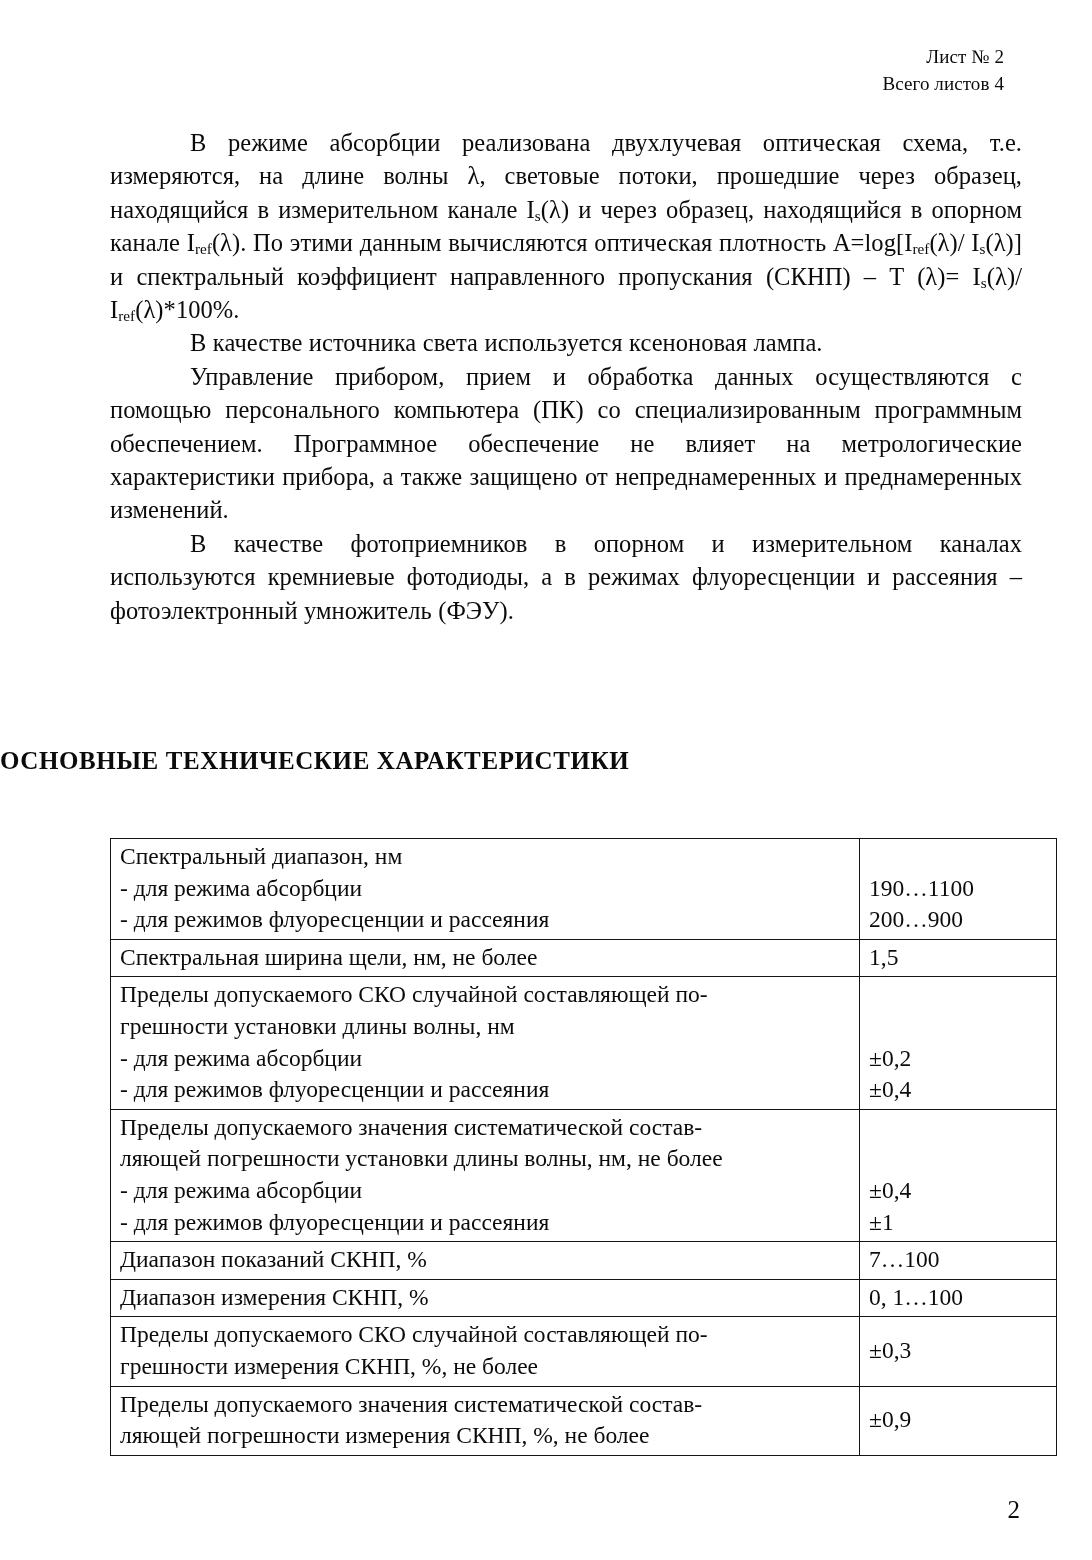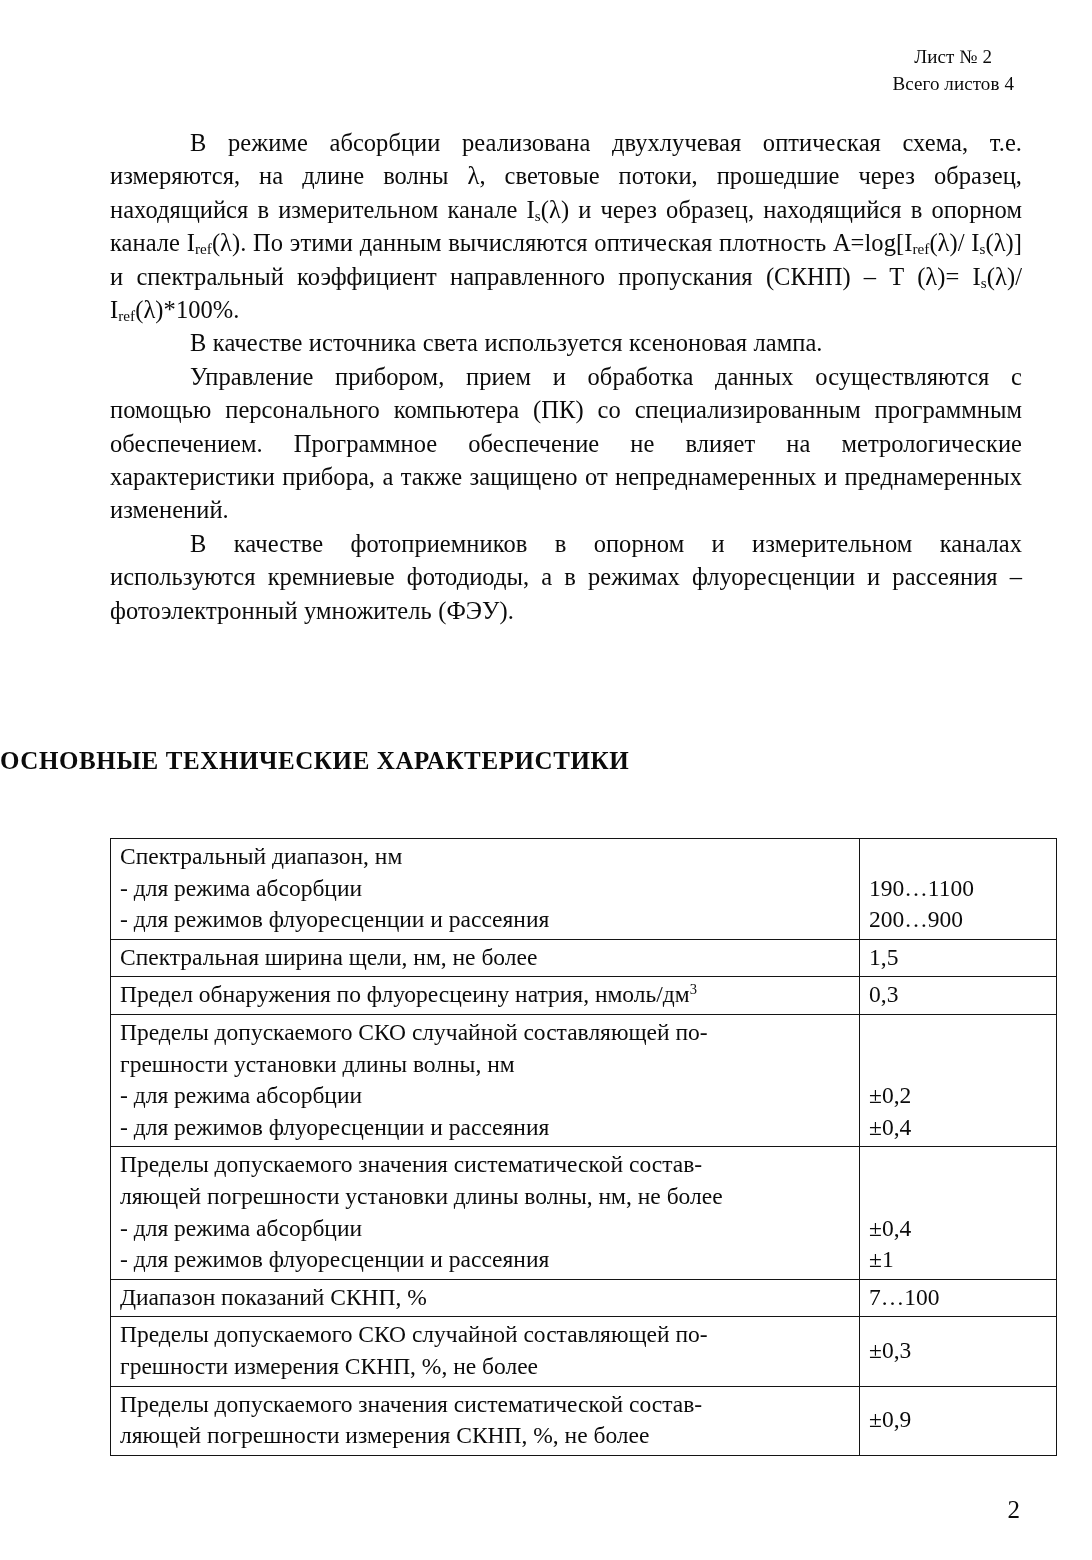--- a/index.html
+++ b/index.html
@@ -19,23 +19,23 @@
   .page {
     position: absolute;
     left: 0; top: 0;
     width: 1092px;
     height: 1560px;
   }
 
   
   .doc-header {
     position: absolute;
-    right: 78px;
+    right: 88px;
     top: 44px;
-    text-align: center;
+    text-align: right;
     font-size: 19px;
     line-height: 1.42;
     letter-spacing: 0.1px;
   }
   .doc-header div { white-space: nowrap; }
 
   
   .content {
     position: absolute;
     left: 110px;
@@ -148,28 +148,20 @@
         <tr>
           <td class="col-name">
             <span class="sub-line">Спектральная ширина щели, нм, не более</span>
           </td>
           <td class="col-val">
             <span class="vline">1,5</span>
           </td>
         </tr>
         <tr>
           <td class="col-name">
-            <span class="sub-line">Предел обнаружения по флуоресцеину натрия, нмоль/дм<sup>3</sup></span>
-          </td>
-          <td class="col-val">
-            <span class="vline">0,3</span>
-          </td>
-        </tr>
-        <tr>
-          <td class="col-name">
             <span class="sub-line">Пределы допускаемого СКО случайной составляющей по-</span>
             <span class="sub-line">грешности установки длины волны, нм</span>
             <span class="sub-line">- для режима абсорбции</span>
             <span class="sub-line">- для режимов флуоресценции и рассеяния</span>
           </td>
           <td class="col-val">
             <span class="vline blank">&nbsp;</span>
             <span class="vline blank">&nbsp;</span>
             <span class="vline">±0,2</span>
             <span class="vline">±0,4</span>
@@ -192,20 +184,28 @@
         <tr>
           <td class="col-name">
             <span class="sub-line">Диапазон показаний СКНП, %</span>
           </td>
           <td class="col-val">
             <span class="vline">7…100</span>
           </td>
         </tr>
         <tr>
           <td class="col-name">
+            <span class="sub-line">Диапазон измерения СКНП, %</span>
+          </td>
+          <td class="col-val">
+            <span class="vline">0, 1…100</span>
+          </td>
+        </tr>
+        <tr>
+          <td class="col-name">
             <span class="sub-line">Пределы допускаемого СКО случайной составляющей по-</span>
             <span class="sub-line">грешности измерения СКНП, %, не более</span>
           </td>
           <td class="col-val mid">
             <span class="vline">±0,3</span>
           </td>
         </tr>
         <tr>
           <td class="col-name">
             <span class="sub-line">Пределы допускаемого значения систематической состав-</span>

